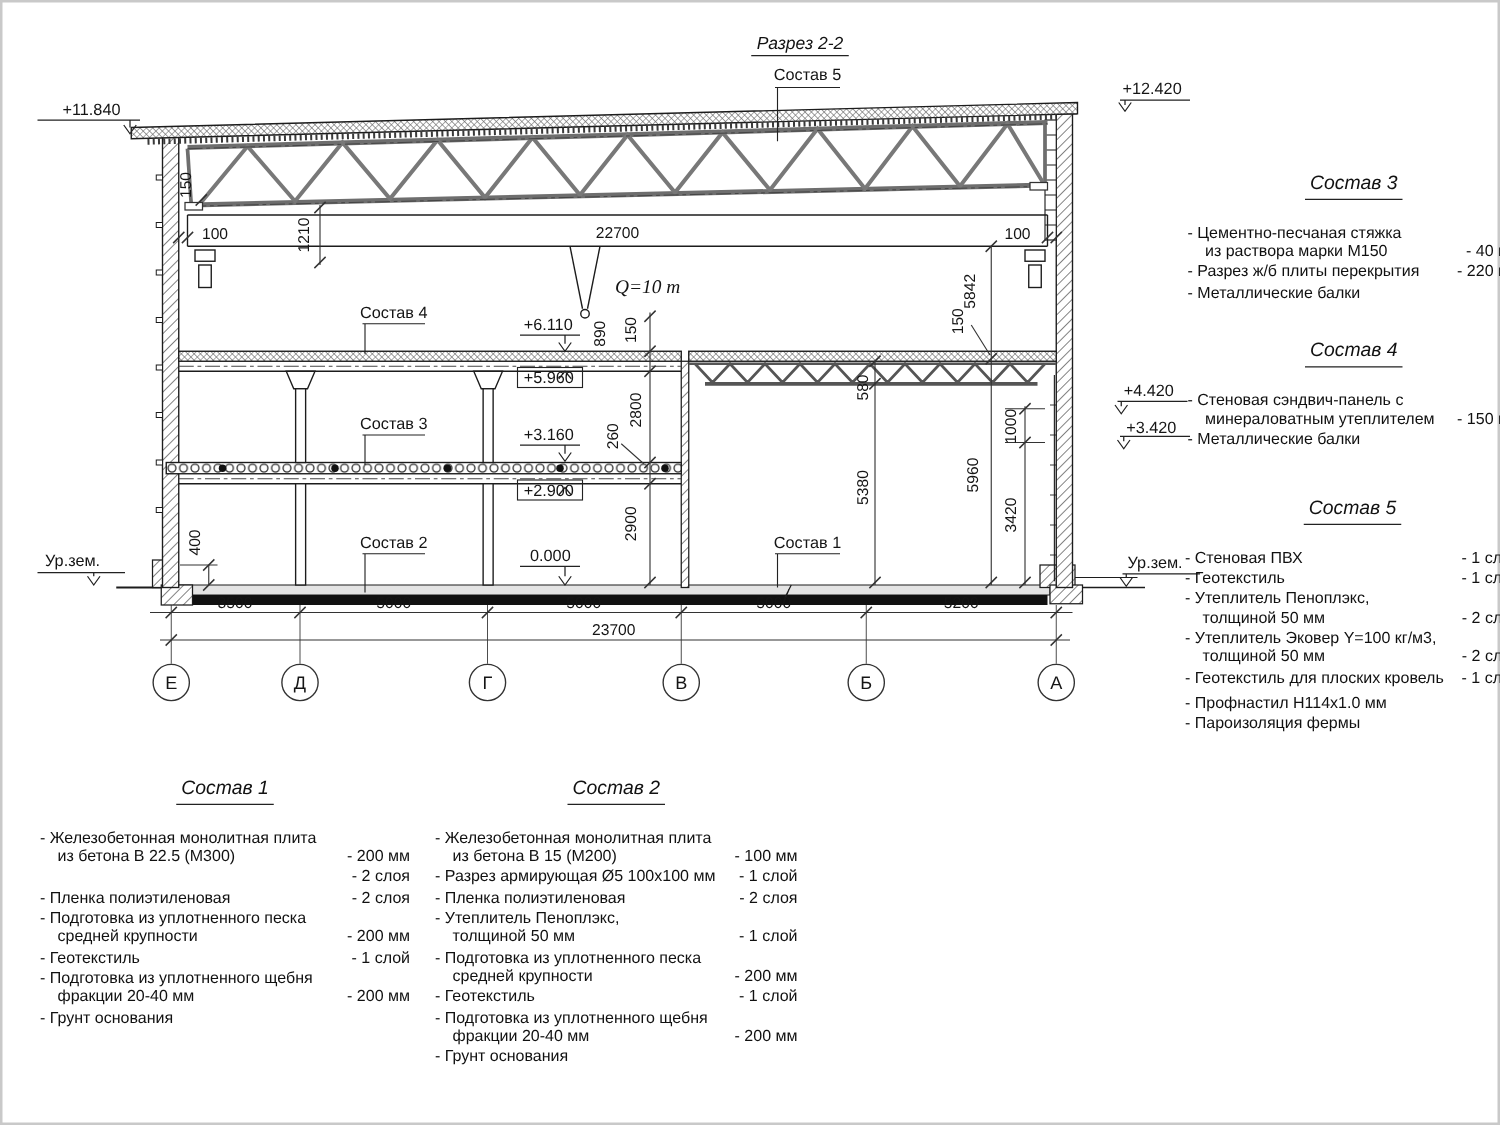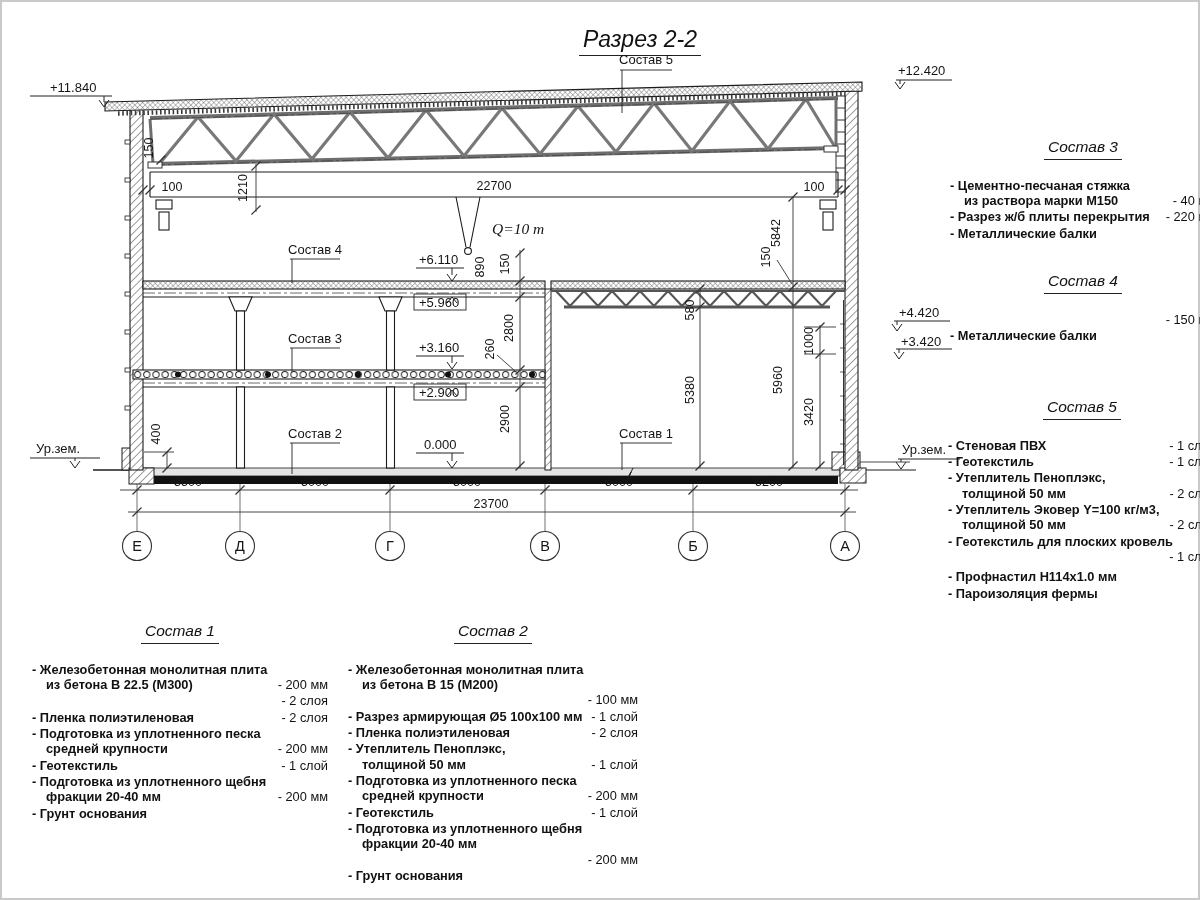--- a/index.html
+++ b/index.html
@@ -8,25 +8,25 @@
     font-family:"Liberation Sans",sans-serif;color:#111;
     outline:2px solid #c9c9c9;outline-offset:-2px;
   }
   svg{position:absolute;left:0;top:0;}
   svg text{fill:#151515;font-family:"Liberation Sans",sans-serif;font-size:12.5px;}
   svg text.lbl{font-size:13px;}
   svg text.elev{font-size:13px;}
   svg text.axis{font-size:14.5px;}
   svg text.crane{font-family:"Liberation Serif",serif;font-style:italic;font-size:15.5px;}
   .main-title{position:absolute;left:555px;top:26px;width:170px;text-align:center;}
-  .main-title span{display:inline-block;font-style:italic;font-size:23px;border-bottom:1.4px solid #222;padding:0 4px 2px;}
+  .main-title span{display:inline-block;font-style:italic;font-size:14px;border-bottom:1.4px solid #222;padding:0 4px 2px;}
   .comp{position:absolute;font-size:12.8px;line-height:1.2;}
   .comp-title{font-style:italic;font-size:15.5px;width:fit-content;margin:0 auto 18px;border-bottom:1.2px solid #222;padding:0 4px 2px;}
   .comp-item{display:flex;flex-wrap:wrap;align-items:flex-end;margin:0 0 1px;}
-  .comp-item .txt{white-space:pre-line;padding-left:14px;text-indent:-14px;font-weight:bold;}
+  .comp-item .txt{white-space:pre-line;padding-left:14px;text-indent:-14px;}
   .comp-item .val{margin-left:auto;white-space:nowrap;padding-left:8px;}
   .comp-item.gap{margin-top:5px;}
 </style>
 </head>
 <body>
 
 <div class="main-title">
   <span>Разрез 2-2</span>
 </div>
 
@@ -402,20 +402,22 @@
     </div>
   <div class="comp-item">
       <div class="txt">- Металлические балки</div>
       <div class="val"></div>
     </div>
 </div>
 
 <div class="comp" style="left:950px;top:272px;width:266px">
   <div class="comp-title">Состав 4</div>
   <div class="comp-item">
+      <div class="txt">- Стеновая сэндвич-панель с
+минераловатным утеплителем</div>
       <div class="val">- 150 мм</div>
     </div>
   <div class="comp-item">
       <div class="txt">- Металлические балки</div>
       <div class="val"></div>
     </div>
 </div>
 
 <div class="comp" style="left:948px;top:398px;width:268px">
   <div class="comp-title">Состав 5</div>

